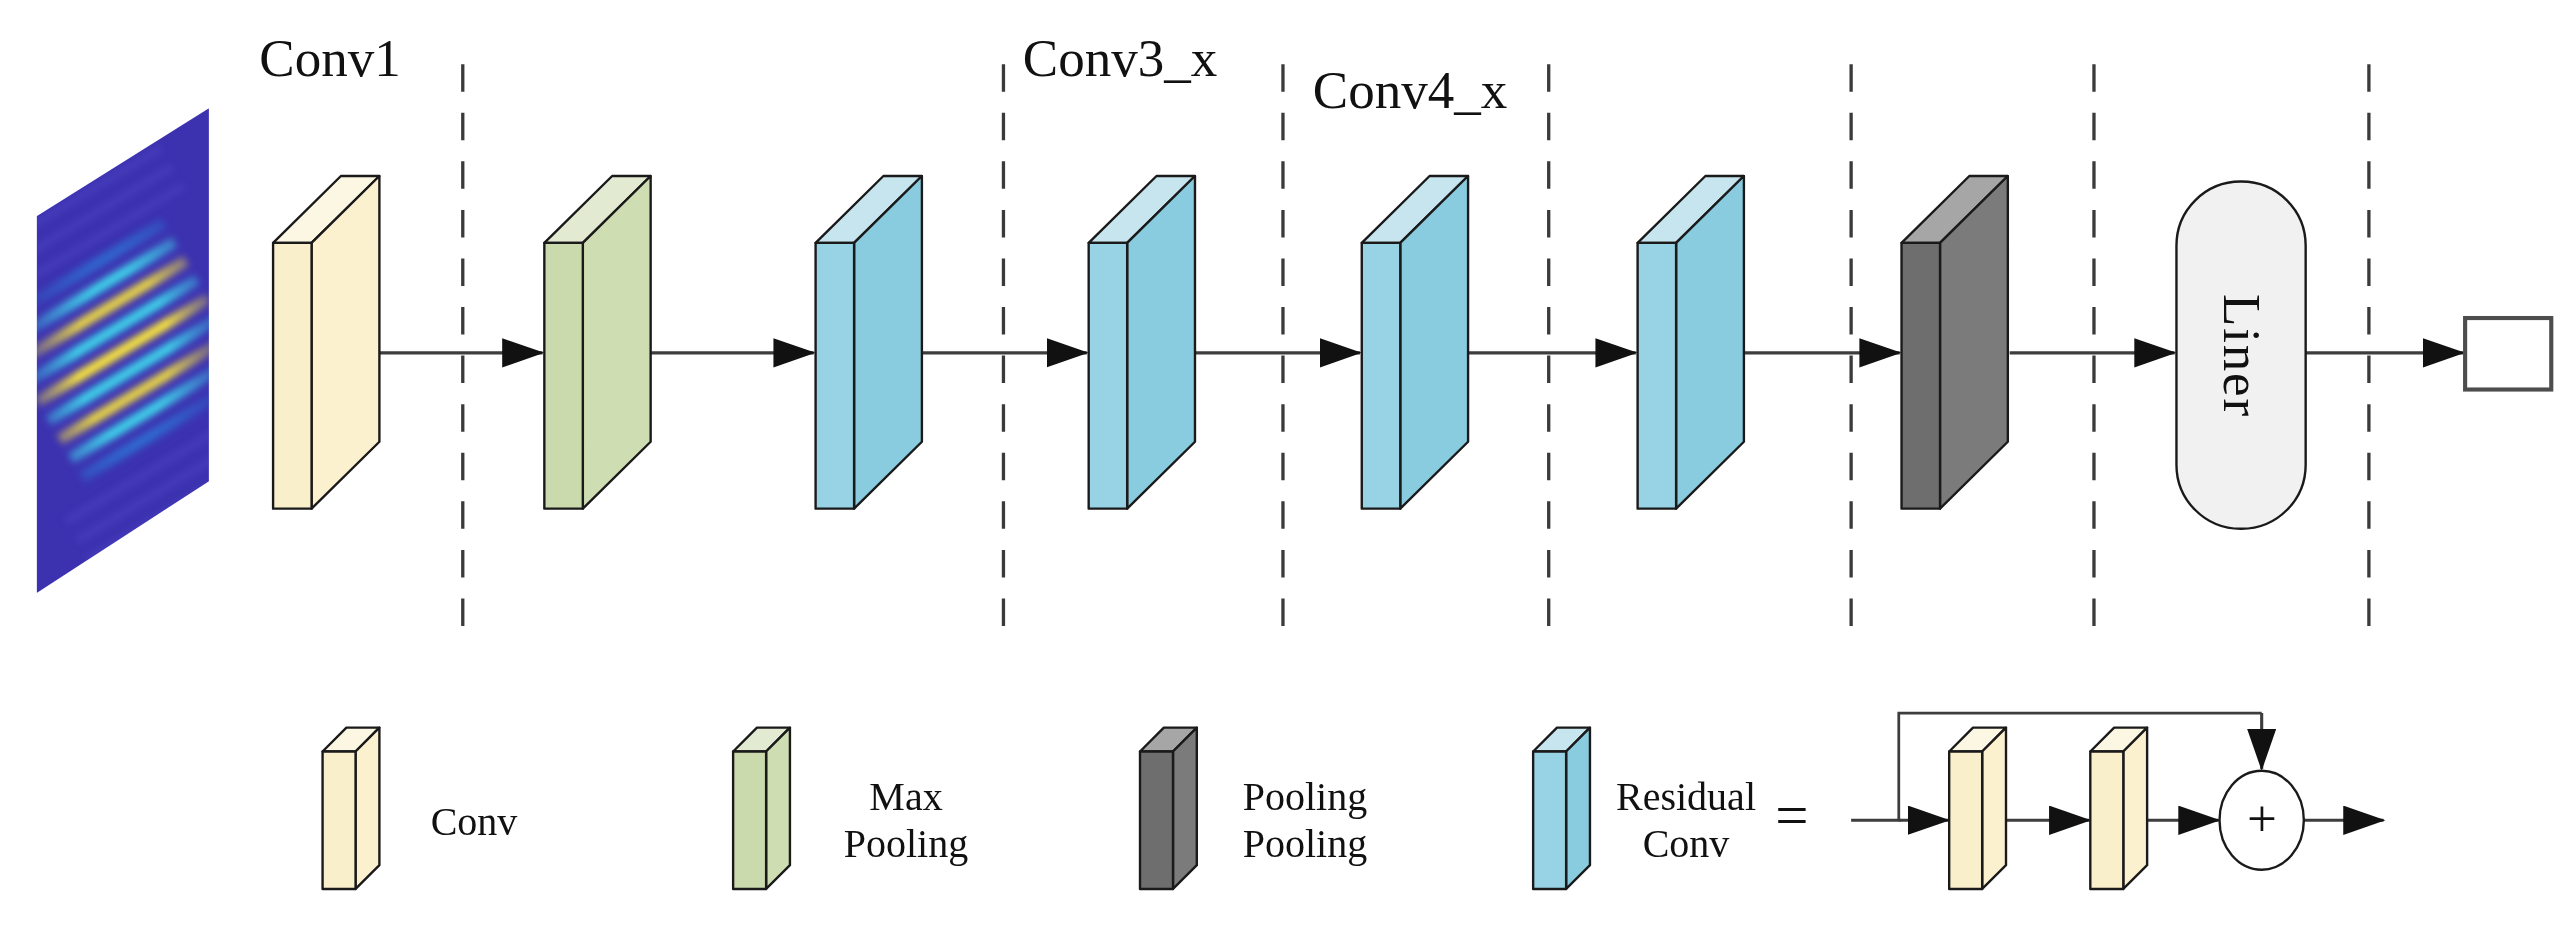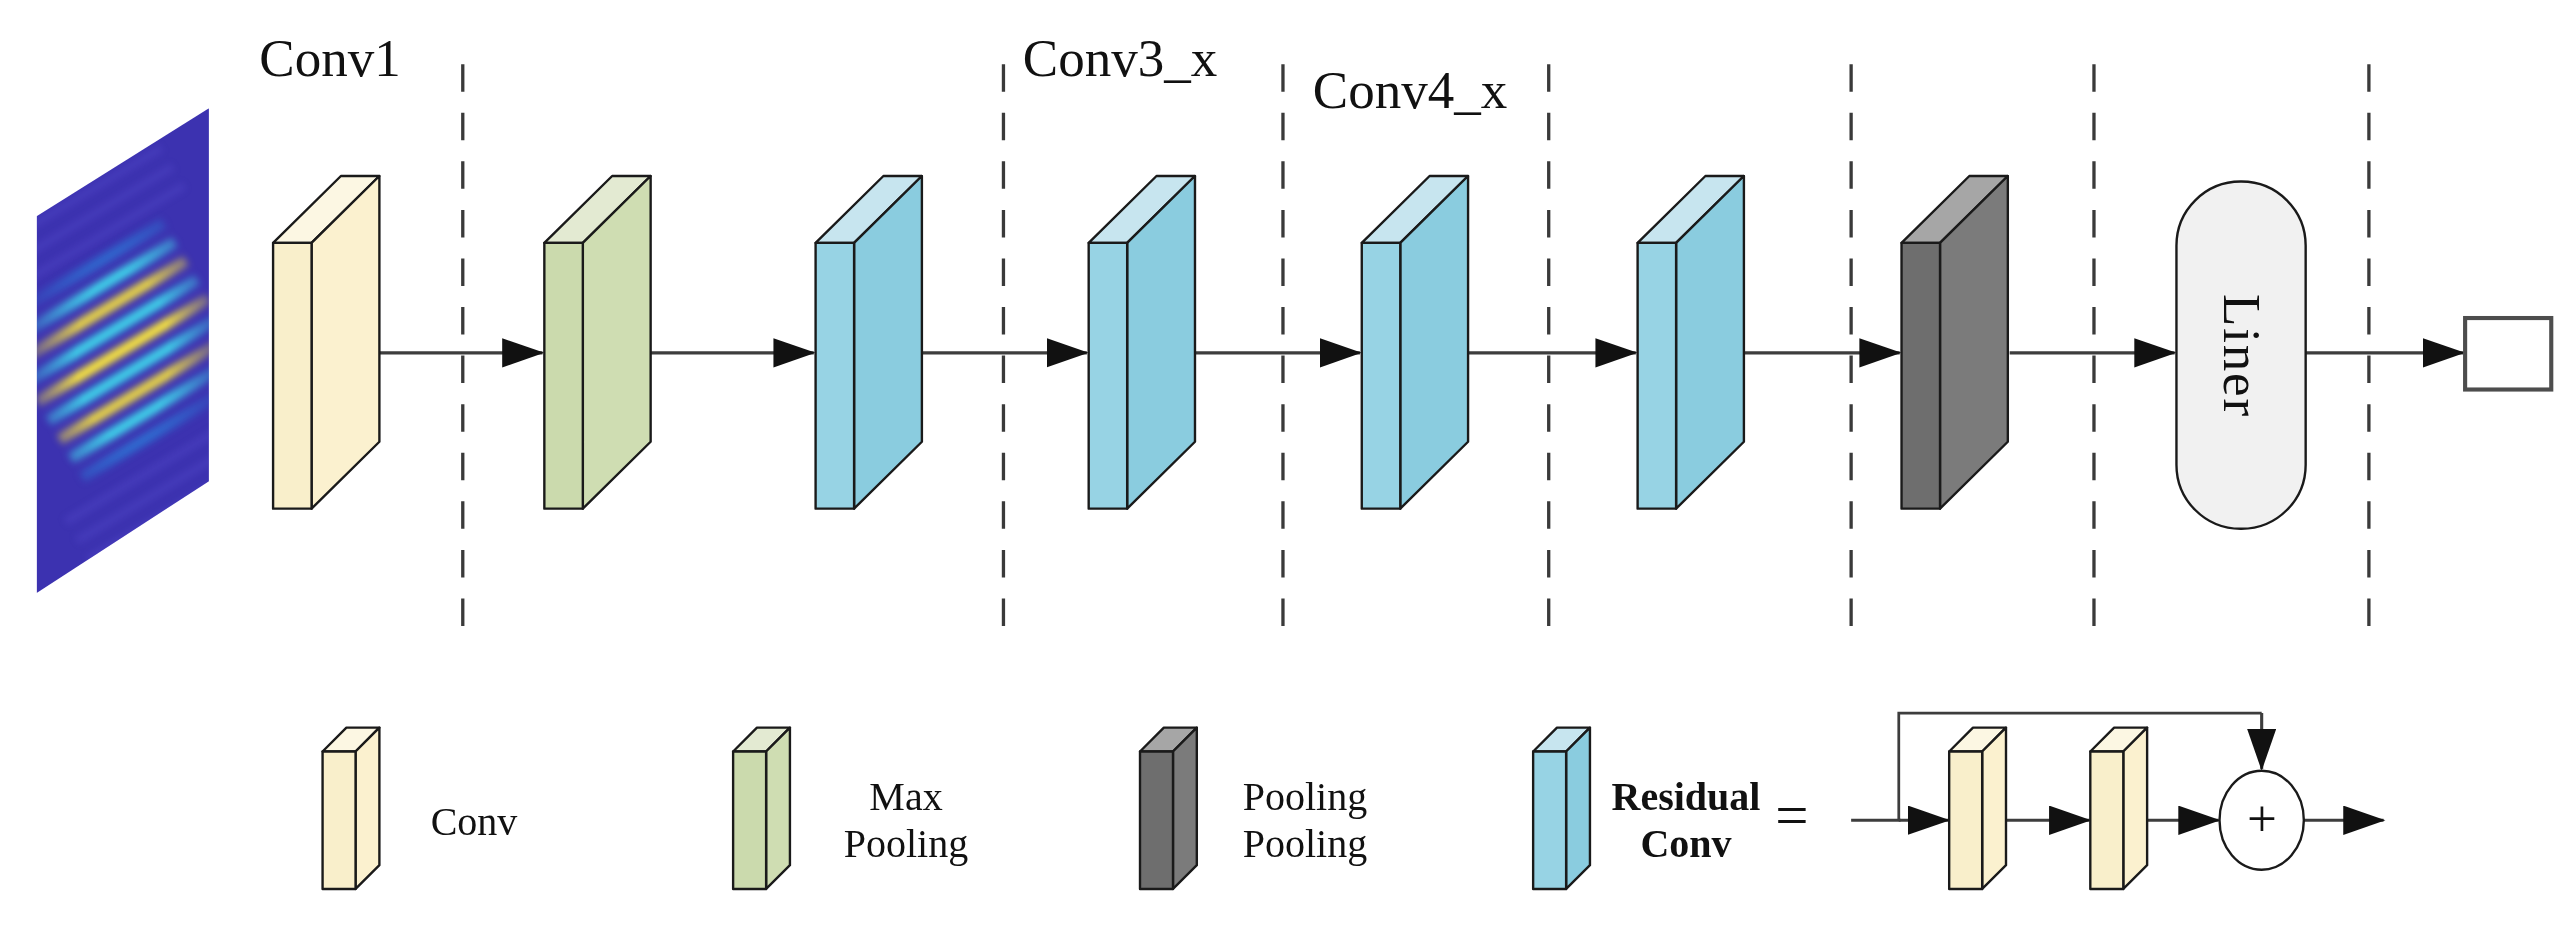--- a/index.html
+++ b/index.html
@@ -150,19 +150,19 @@
 
   <div class="lbl stage-label" style="left:330px;">Conv1</div>
   <div class="lbl stage-label" style="left:1120px;">Conv3_x</div>
   <div class="lbl stage-label" style="left:1410px;margin-top:32px;">Conv4_x</div>
 
   <div class="lbl liner-label" style="left:2242px;top:356px;">Liner</div>
 
   <div class="lbl legend-label" style="left:474px;top:822px;">Conv</div>
   <div class="lbl legend-label" style="left:906px;top:820px;"><span>Max</span><br><span>Pooling</span></div>
   <div class="lbl legend-label" style="left:1305px;top:820px;"><span>Pooling</span><br><span>Pooling</span></div>
-  <div class="lbl legend-label" style="left:1686px;top:820px;font-weight:bold;"><span>Residual</span><br><span>Conv</span></div>
+  <div class="lbl legend-label" style="left:1686px;top:820px;"><span>Residual</span><br><span>Conv</span></div>
 
   <div class="lbl equals" style="left:1792px;top:818px;">=</div>
   <div class="lbl plus" style="left:2262px;top:820px;">+</div>
 
 </div>
 
 
 </body></html>

